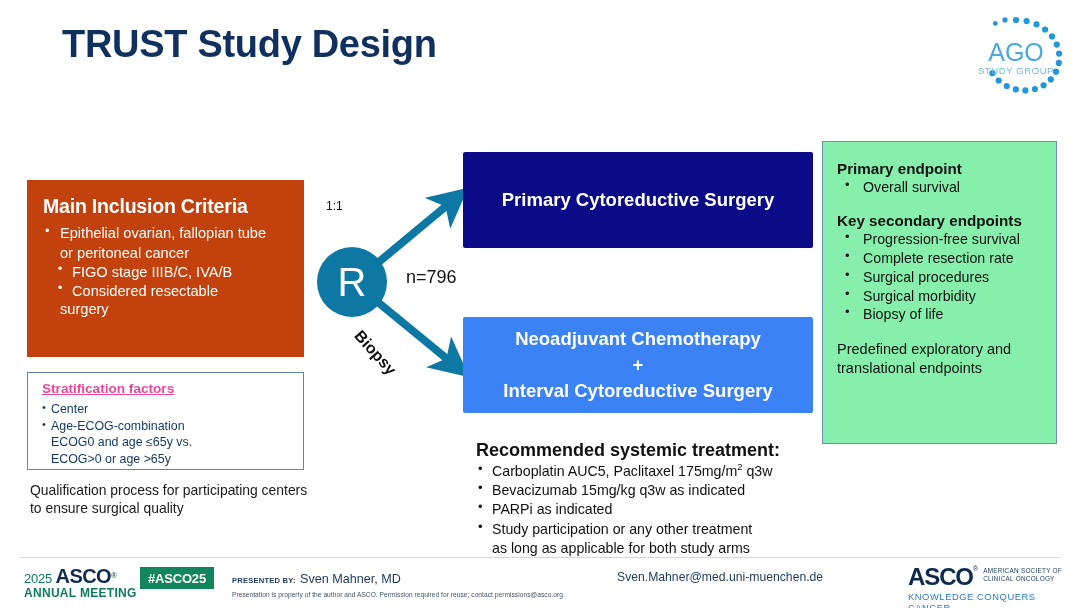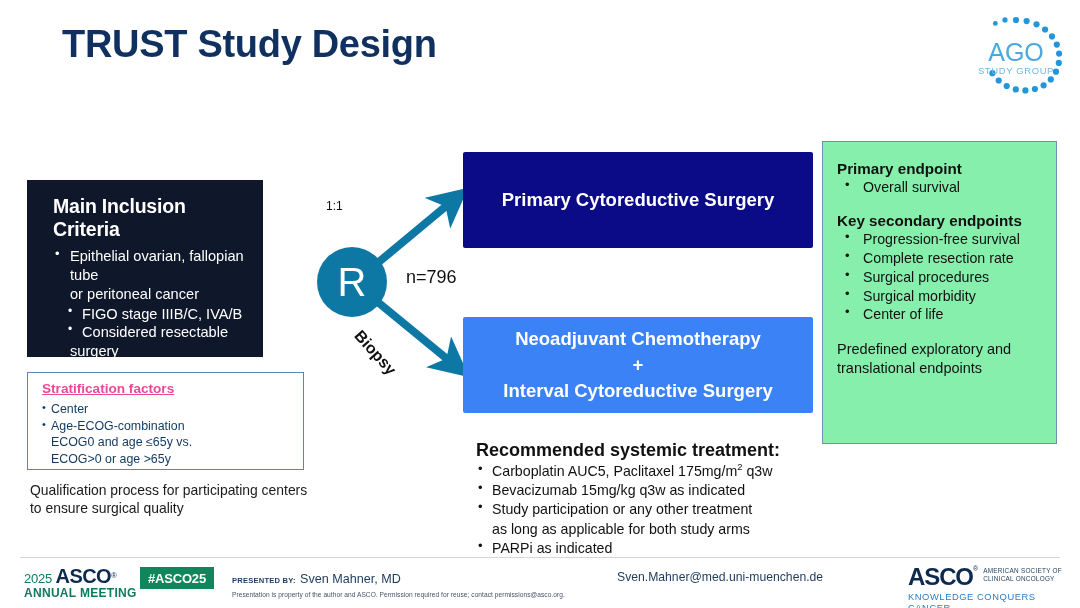--- a/index.html
+++ b/index.html
@@ -26,24 +26,24 @@
   }
 
   
   .ago-logo { position:absolute; left:970px; top:14px; width:92px; height:80px; }
   .ago-logo svg { display:block; }
 
   
   .incl-box {
     position:absolute;
     left:27px; top:180px;
-    width:236px; height:177px;
-    background:#0f172a;
+    width:277px; height:177px;
+    background:#c2410c;
     color:#ffffff;
-    padding:12px 10px 6px 22px;
+    padding:12px 10px 6px 12px;
   }
   .incl-title {
     font-size:19.5px; font-weight:bold;
     margin:3px 0 6px 4px; letter-spacing:-0.2px;
   }
   .incl-list { list-style:none; font-size:14.6px; line-height:1.27; }
   .incl-list > li {
     position:relative; padding-left:21px; margin-bottom:1px;
   }
   .incl-list > li::before {
@@ -302,32 +302,32 @@
     <ul class="endp-list">
       <li>Overall survival</li>
     </ul>
     <div class="endp-gap"></div>
     <div class="endp-h">Key secondary endpoints</div>
     <ul class="endp-list">
       <li>Progression-free survival</li>
       <li>Complete resection rate</li>
       <li>Surgical procedures</li>
       <li>Surgical morbidity</li>
-      <li>Center of life</li>
+      <li>Biopsy of life</li>
     </ul>
     <div class="endp-tail">Predefined exploratory and translational endpoints</div>
   </div>
 
   <div class="rec-block">
     <div class="rec-title">Recommended systemic treatment:</div>
     <ul class="rec-list">
       <li><span>Carboplatin AUC5, Paclitaxel 175mg/m</span><sup>2</sup><span> q3w</span></li>
       <li>Bevacizumab 15mg/kg q3w as indicated</li>
+      <li>PARPi as indicated</li>
       <li><span>Study participation or any other treatment</span><span class="cont">as long as applicable for both study arms</span></li>
-      <li>PARPi as indicated</li>
     </ul>
   </div>
 
   <div class="footer-rule"></div>
 
   <div class="asco-meeting">
     <div class="l1"><span>2025</span> <b>ASCO</b><span class="tm">®</span></div>
     <div class="l2">ANNUAL MEETING</div>
   </div>
 

